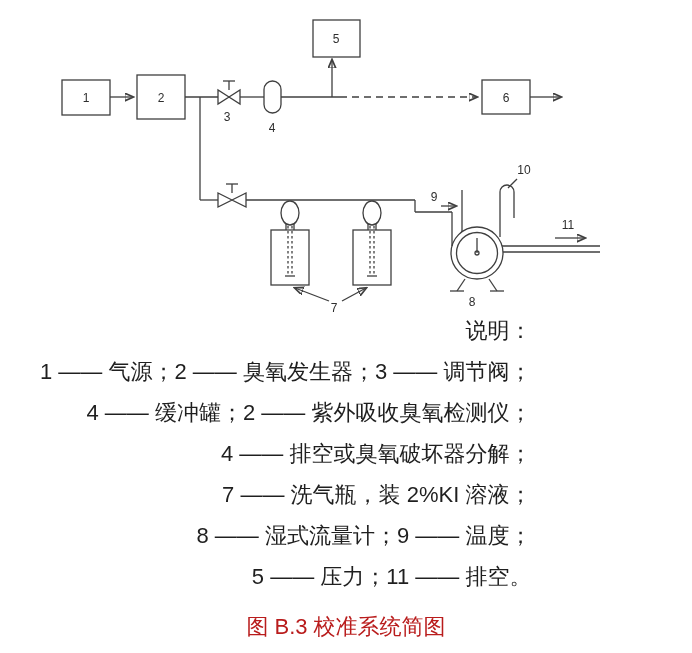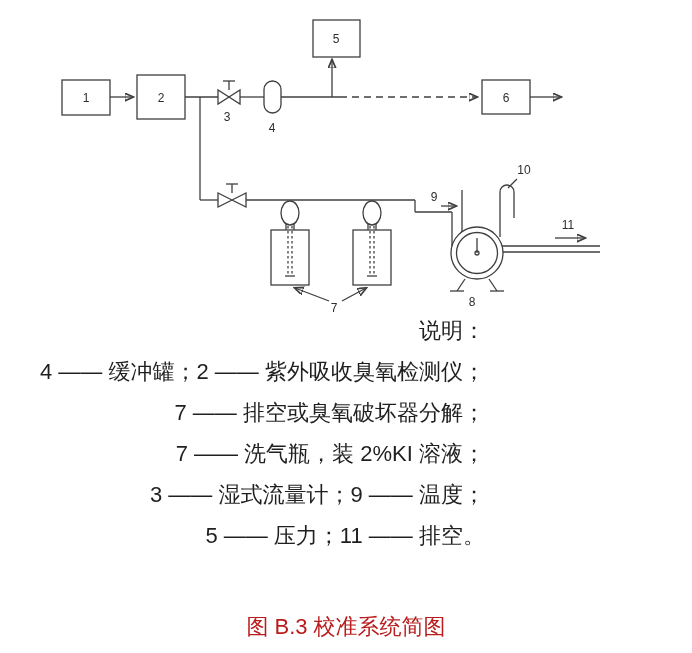--- a/index.html
+++ b/index.html
@@ -150,22 +150,23 @@
     <g>
       <line x1="502" y1="246" x2="600" y2="246"></line>
       <line x1="503" y1="252" x2="600" y2="252"></line>
       <text x="568" y="229">11</text>
       <line x1="555" y1="238" x2="585" y2="238" marker-end="url(#arr)"></line>
     </g>
   </svg>
 
   <div class="legend">
     <div class="legend-row">说明：</div>
+    <div class="legend-row">1 —— 气源；2 —— 臭氧发生器；3 —— 调节阀；</div>
     <div class="legend-row">4 —— 缓冲罐；2 —— 紫外吸收臭氧检测仪；</div>
-    <div class="legend-row">7 —— 排空或臭氧破坏器分解；</div>
+    <div class="legend-row">4 —— 排空或臭氧破坏器分解；</div>
     <div class="legend-row">7 —— 洗气瓶，装 2%KI 溶液；</div>
-    <div class="legend-row">3 —— 湿式流量计；9 —— 温度；</div>
+    <div class="legend-row">8 —— 湿式流量计；9 —— 温度；</div>
     <div class="legend-row">5 —— 压力；11 —— 排空。</div>
   </div>
 
   <div class="caption">图 B.3  校准系统简图</div>
 
 </div>
 
 </body></html>

